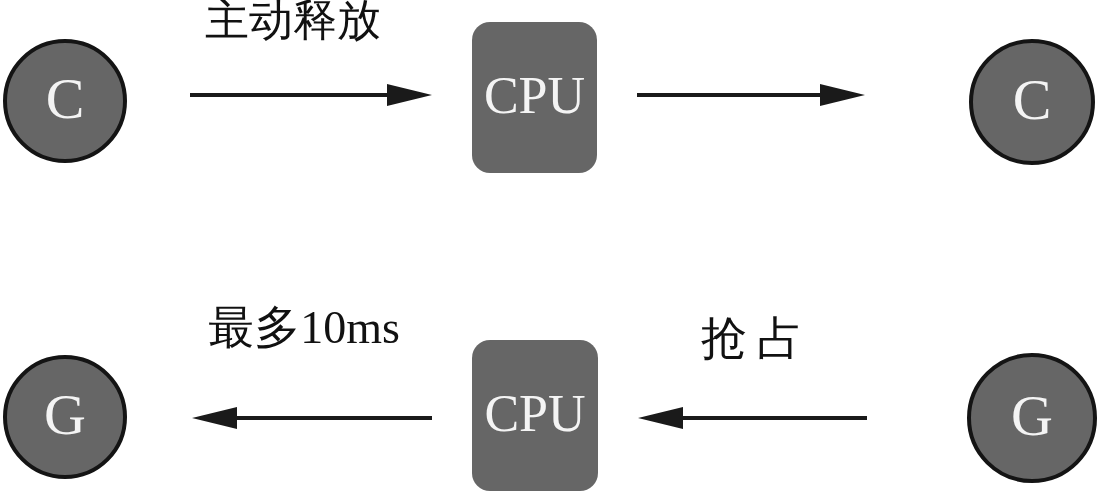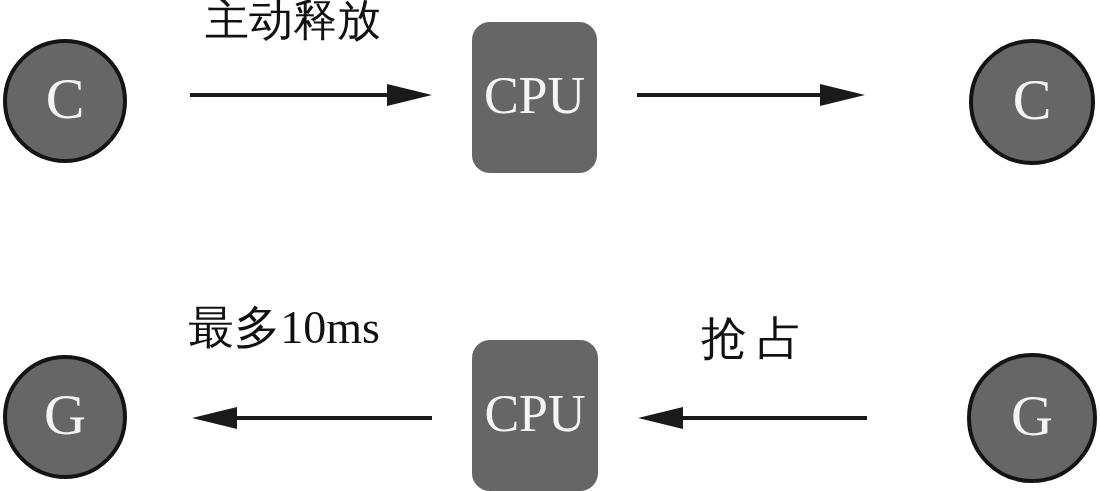--- a/index.html
+++ b/index.html
@@ -52,21 +52,21 @@
   .node-cpu-bot  { left: 472px; top: 340px; width: 126px; height: 151px; }
   .node-g-right  { left: 967px; top: 353px; width: 130px; height: 130px; }
   .edge-label {
     position: absolute;
     transform: translateX(-50%);
     color: #111111;
     white-space: nowrap;
     line-height: 1.05;
   }
   .label-release { left: 293px; top: -2px;  font-size: 44px; }
-  .label-max10ms { left: 284px; top: 304px; font-size: 46px; }
+  .label-max10ms { left: 304px; top: 304px; font-size: 46px; }
   .label-preempt { left: 757px; top: 315px; font-size: 46px; letter-spacing: 10px; }
 </style>
 </head>
 <body>
 
 <div class="diagram">
 
   <svg class="arrows-layer" viewBox="0 0 1100 491" xmlns="http://www.w3.org/2000/svg" aria-hidden="true">
 
     <g>

